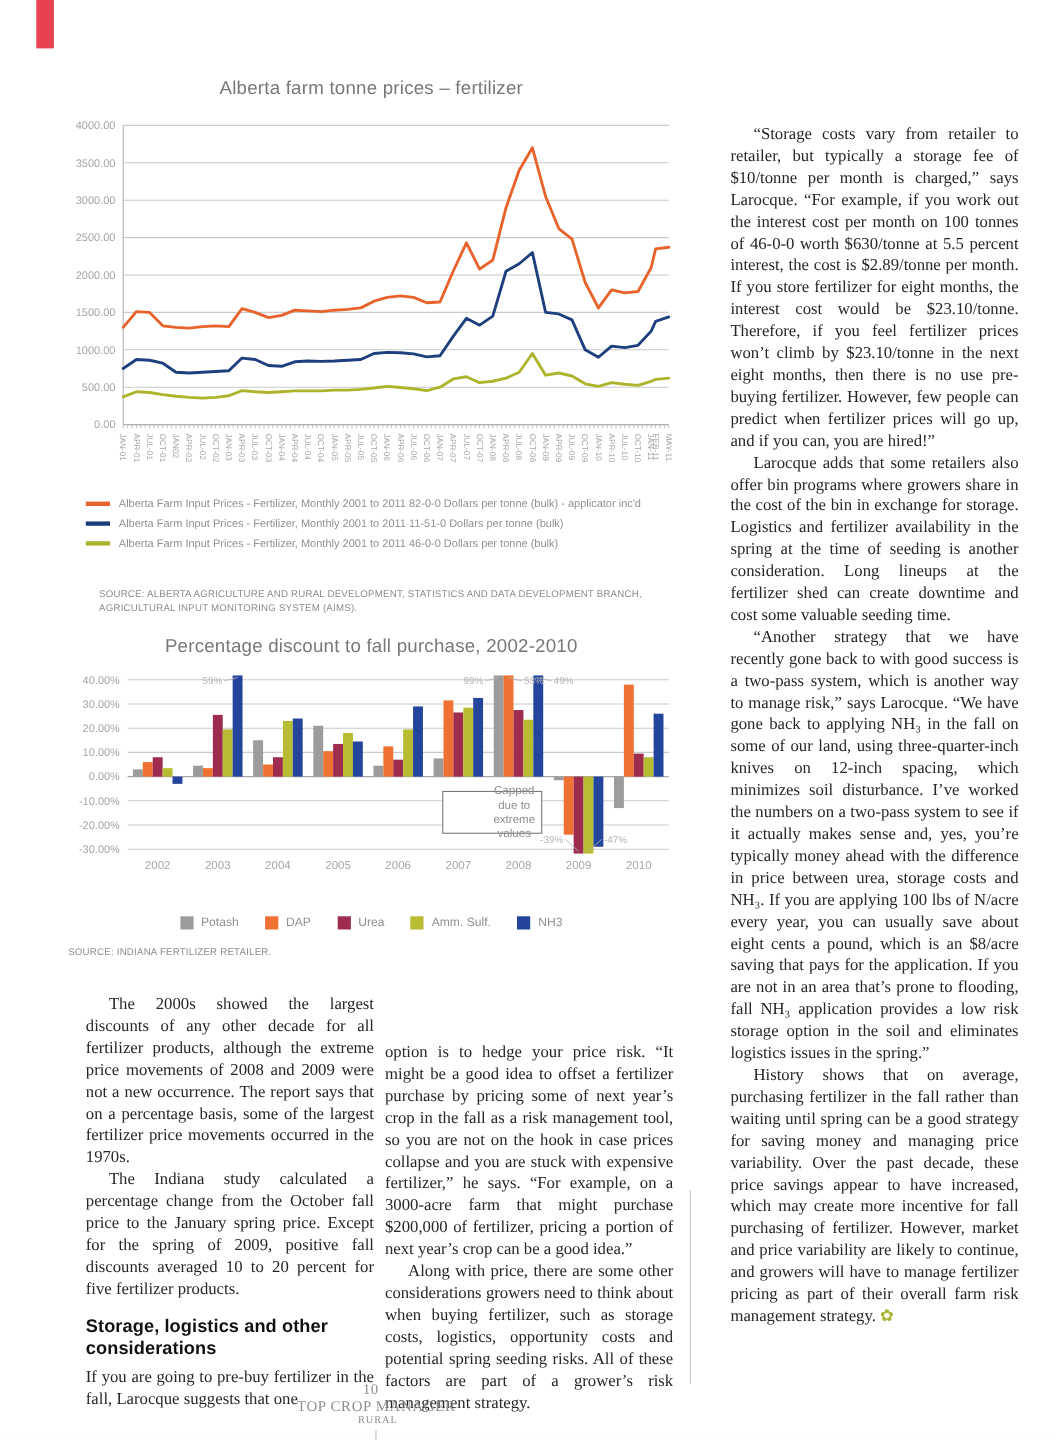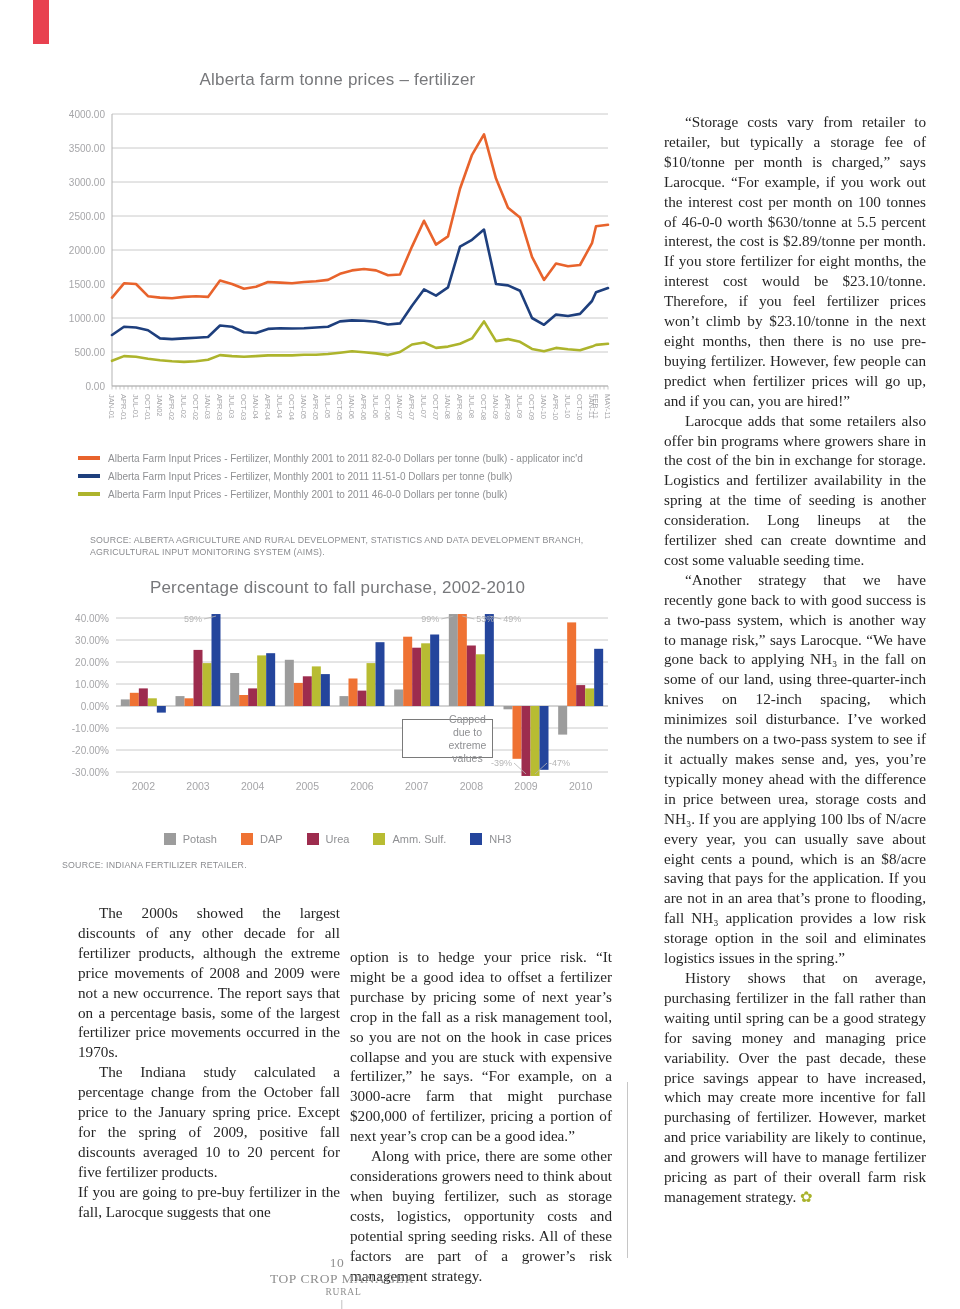--- a/index.html
+++ b/index.html
@@ -413,20 +413,21 @@
       <span class="sw2" style="background-color: rgb(36, 69, 156);"></span>
       <span class="lg-label">NH3</span>
     </span>
   </div>
 
   <div class="source" id="source2">SOURCE: INDIANA FERTILIZER RETAILER.</div>
 
   <div class="col" id="left-col">
     <p class="ind">The 2000s showed the largest discounts of any other decade for all fertilizer products, although the extreme price movements of 2008 and 2009 were not a new occurrence. The report says that on a percentage basis, some of the largest fertilizer price movements occurred in the 1970s.</p>
     <p class="ind">The Indiana study calculated a percentage change from the October fall price to the January spring price. Except for the spring of 2009, positive fall discounts averaged 10 to 20 percent for five fertilizer products.</p>
+    <h3 class="subhead">Storage, logistics and other considerations</h3>
     <p>If you are going to pre-buy fertilizer in the fall, Larocque suggests that one</p>
   </div>
 
   <div class="col" id="mid-col">
     <p>option is to hedge your price risk. “It might be a good idea to offset a fertilizer purchase by pricing some of next year’s crop in the fall as a risk management tool, so you are not on the hook in case prices collapse and you are stuck with expensive fertilizer,” he says. “For example, on a 3000-acre farm that might purchase $200,000 of fertilizer, pricing a portion of next year’s crop can be a good idea.”</p>
     <p class="ind">Along with price, there are some other considerations growers need to think about when buying fertilizer, such as storage costs, logistics, opportunity costs and potential spring seeding risks. All of these factors are part of a grower’s risk management strategy.</p>
   </div>
 
   <div class="col" id="right-col">
     <p class="ind">“Storage costs vary from retailer to retailer, but typically a storage fee of $10/tonne per month is charged,” says Larocque. “For example, if you work out the interest cost per month on 100 tonnes of 46-0-0 worth $630/tonne at 5.5 percent interest, the cost is $2.89/tonne per month. If you store fertilizer for eight months, the interest cost would be $23.10/tonne. Therefore, if you feel fertilizer prices won’t climb by $23.10/tonne in the next eight months, then there is no use pre-buying fertilizer. However, few people can predict when fertilizer prices will go up, and if you can, you are hired!”</p>

